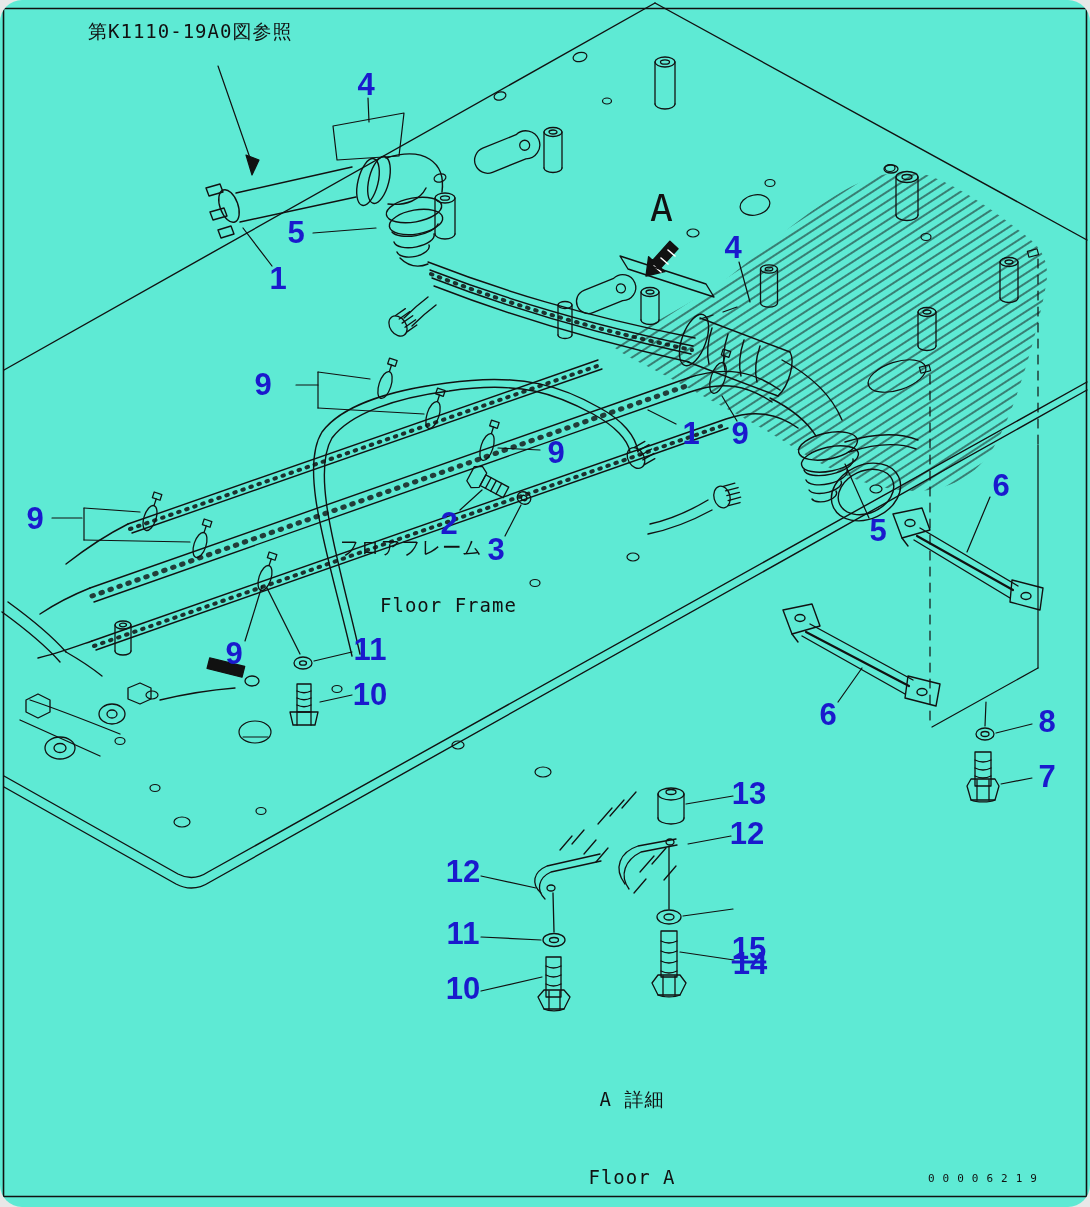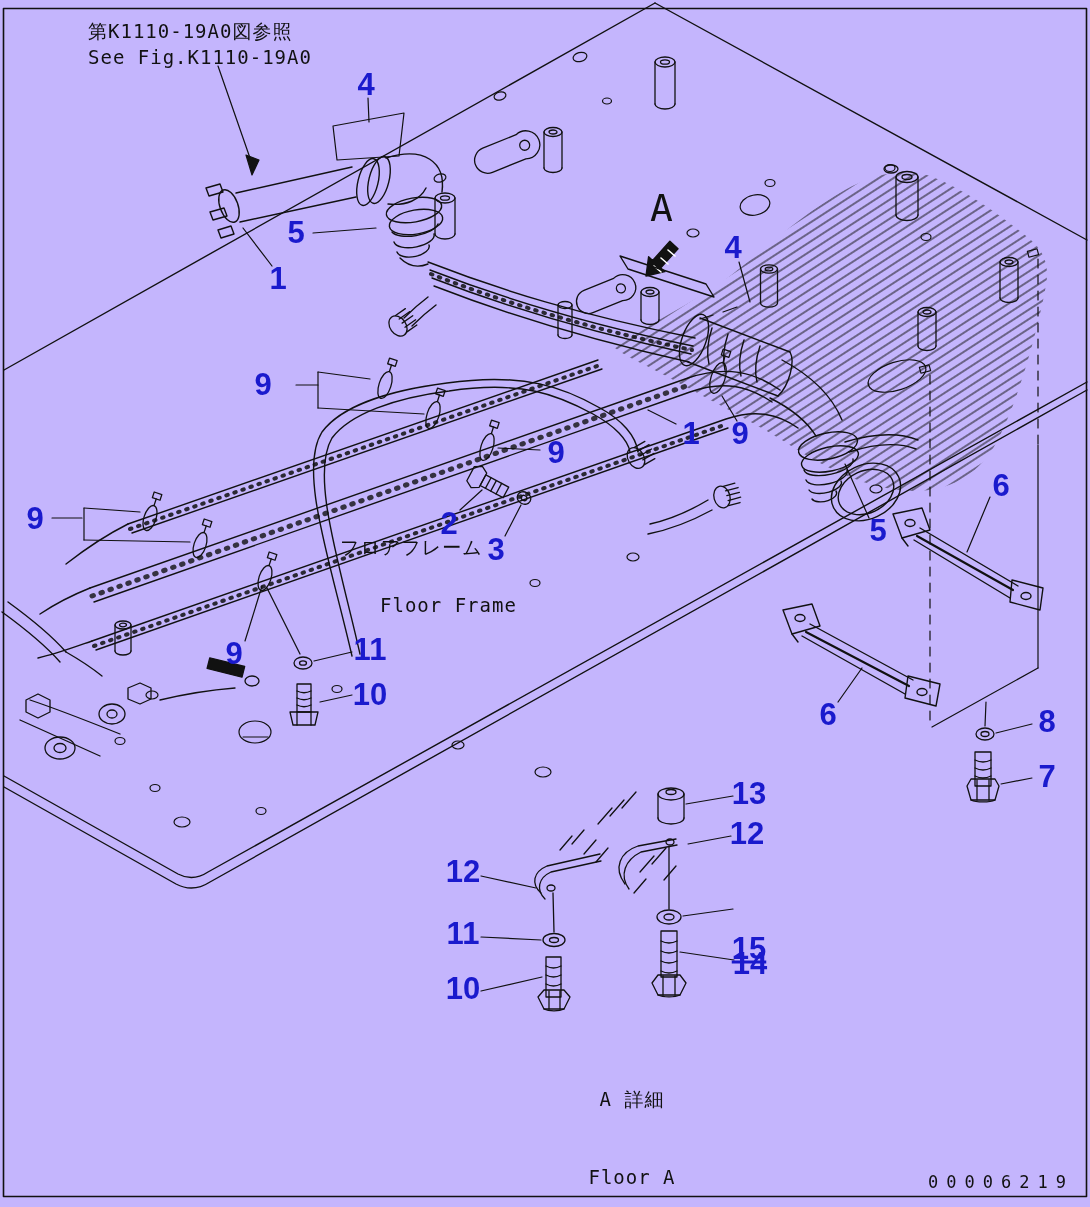--- a/index.html
+++ b/index.html
@@ -1,30 +1,30 @@
 <!DOCTYPE html>
 <html style="--callout: #1a1acd;"><head>
 <meta charset="utf-8">
 <style>
   html,body{margin:0;padding:0;background:#e8e8e8;}
   #stage{
-    position:relative;width:1090px;height:1207px;background:#c4b5fd;
-    font-family:"DejaVu Sans Mono","Liberation Mono",monospace;overflow:hidden;
+    position:relative;width:1090px;height:1207px;background:#5eead4;
+    font-family:"DejaVu Sans Mono","Liberation Mono",monospace;overflow:hidden;border-radius:22px;
   }
   #linework{position:absolute;left:0;top:0;}
   .txt{position:absolute;color:#111;white-space:pre;}
   .txt-sm{font-size:19px;line-height:26px;letter-spacing:1px;}
   .callout{
     position:absolute;transform:translate(-50%,-50%);
     color:var(--callout,#1a1acd);
     font-family:"Liberation Sans","DejaVu Sans",sans-serif;
     font-weight:bold;font-size:31px;line-height:1;
   }
   #view-marker{font-size:38px;letter-spacing:2px;}
-  #doc-number{letter-spacing:8px;font-size:17px;}
+  #doc-number{letter-spacing:8px;font-size:11px;}
   #detail-caption{text-align:center;width:160px;}
 </style>
 </head>
 <body>
 
 <div id="stage">
 
 <svg id="linework" width="1090" height="1207" viewBox="0 0 1090 1207">
   <defs>
     <pattern id="hatch" width="8" height="8" patternUnits="userSpaceOnUse" patternTransform="rotate(-33)">
@@ -488,21 +488,20 @@
       <line x1="733" y1="909" x2="683" y2="916"></line>
       <line x1="481" y1="937" x2="541" y2="940"></line>
       <line x1="734" y1="960" x2="680" y2="952"></line>
       <line x1="481" y1="991" x2="542" y2="977"></line>
     </g>
 
   </g>
 </svg>
 
 <div class="txt txt-sm" style="left:88px;top:18px;">第K1110-19A0図参照</div>
-<div class="txt txt-sm" style="left:88px;top:44px;">See Fig.K1110-19A0</div>
 
 <div class="txt txt-sm" style="left:340px;top:534px;">フロアフレーム</div>
 <div class="txt txt-sm" style="left:340px;top:592px;margin-left:40px;">Floor Frame</div>
 
 <div class="txt" id="view-marker" style="left:650px;top:186px;">A</div>
 
 <div class="txt txt-sm" id="detail-caption" style="left:552px;top:1034px;">
   <div>A 詳細</div>
   <div>Floor A</div>
 </div>

